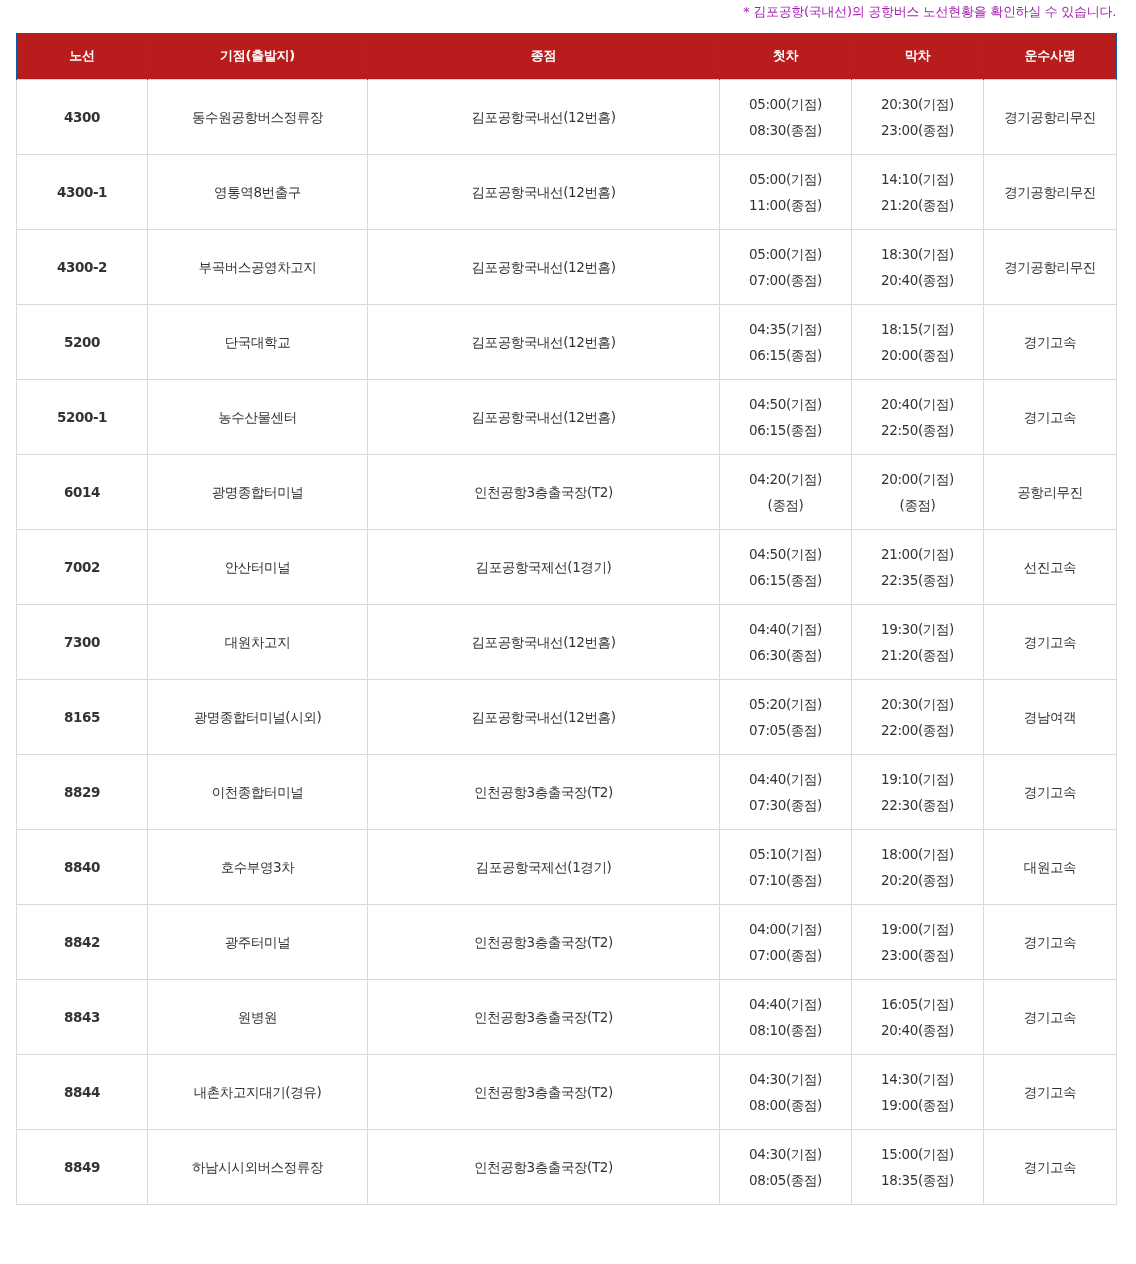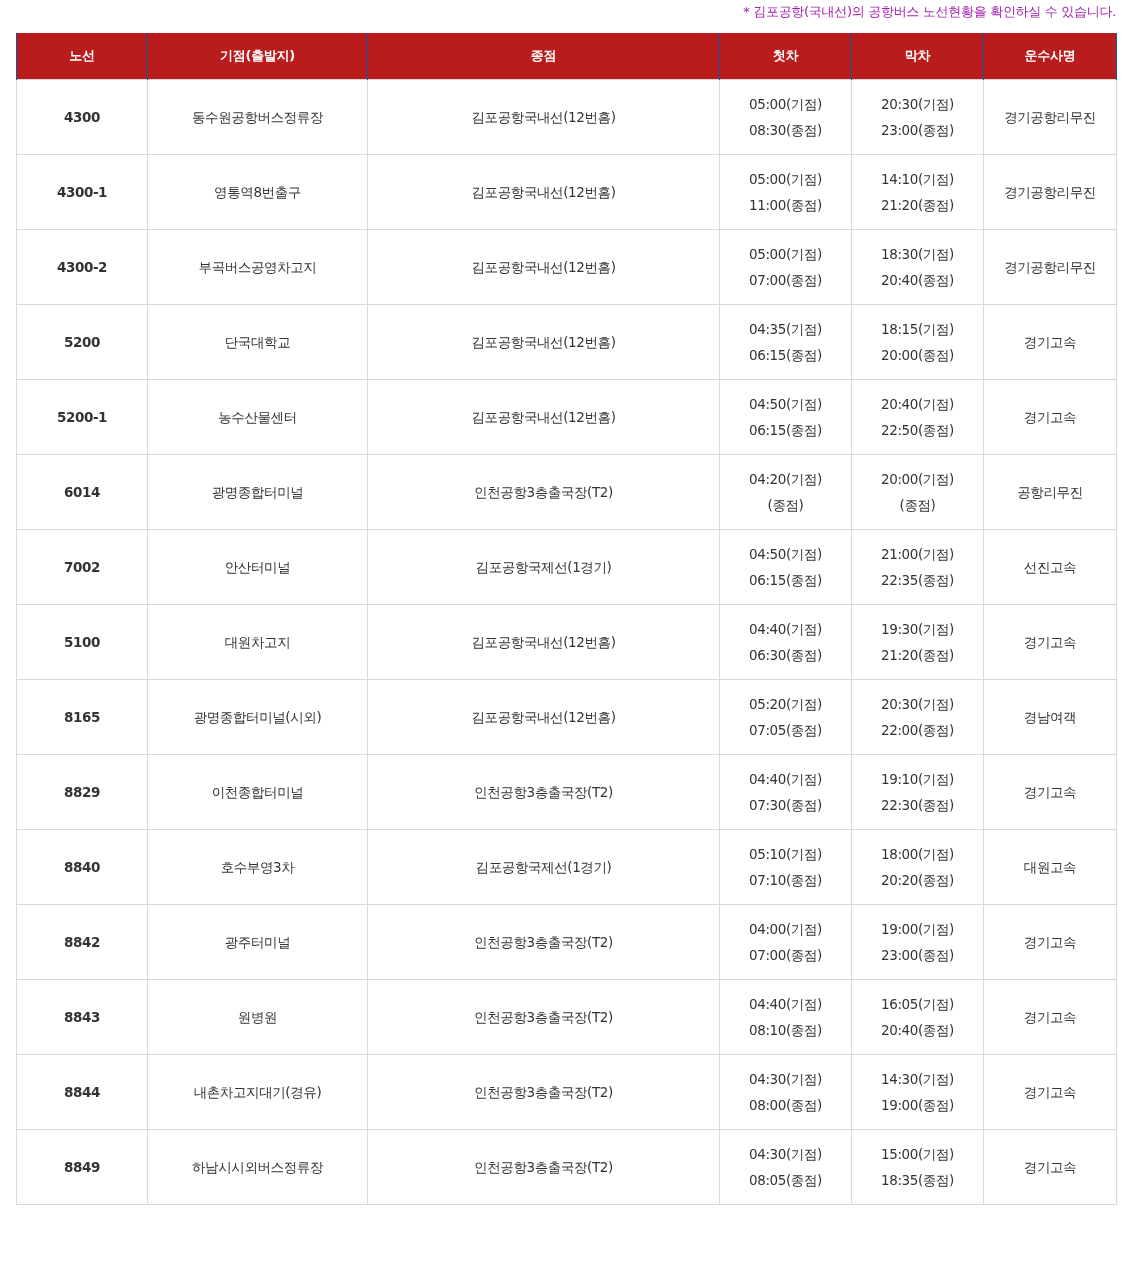--- a/index.html
+++ b/index.html
@@ -147,21 +147,21 @@
           <span class="t-line">04:50(기점)</span>
           <span class="t-line">06:15(종점)</span>
         </td>
         <td>
           <span class="t-line">21:00(기점)</span>
           <span class="t-line">22:35(종점)</span>
         </td>
         <td>선진고속</td>
       </tr>
       <tr>
-        <td class="route-no">5100</td>
+        <td class="route-no">7300</td>
         <td>대원차고지</td>
         <td>김포공항국내선(12번홈)</td>
         <td>
           <span class="t-line">04:40(기점)</span>
           <span class="t-line">06:30(종점)</span>
         </td>
         <td>
           <span class="t-line">19:30(기점)</span>
           <span class="t-line">21:20(종점)</span>
         </td>

